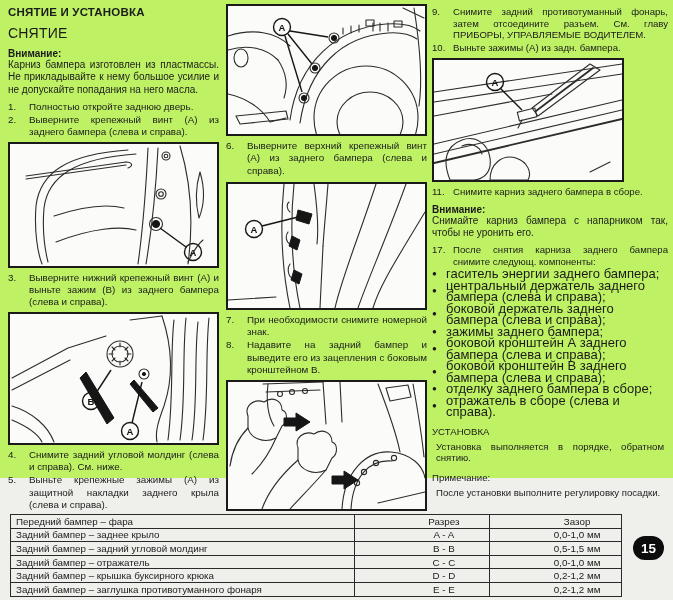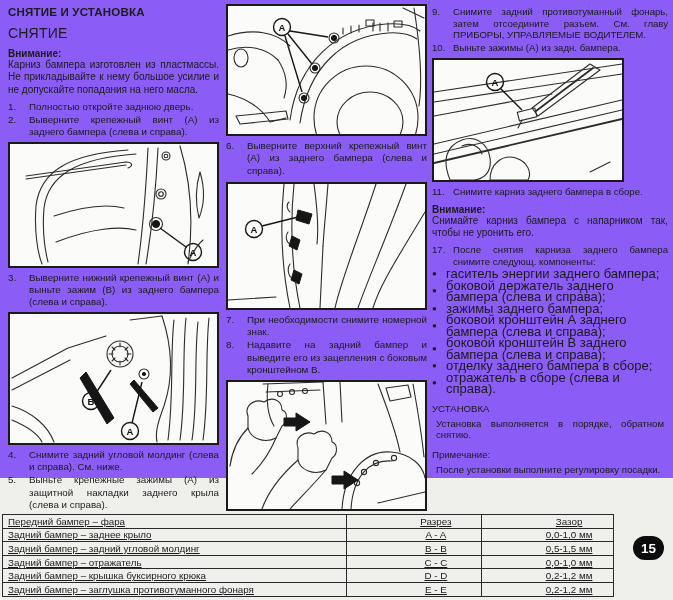--- a/index.html
+++ b/index.html
@@ -2,40 +2,40 @@
 <html lang="ru"><head>
 <meta charset="utf-8">
 <style>
   html,body{margin:0;padding:0;}
   body{
     width:673px;height:600px;overflow:hidden;
     background:#efefec;
     font-family:"Liberation Sans","DejaVu Sans",sans-serif;
     color:#1b1b1b;
   }
-  .page{position:relative;width:673px;height:478px;background:#8b5cf6;}
+  .page{position:relative;width:673px;height:478px;background:#bef264;}
   .col{position:absolute;}
   .doc-title{font-size:11.5px;font-weight:bold;letter-spacing:.2px;margin:0 0 7px 0;}
   .sec-head{font-size:14px;margin:0 0 7px 0;letter-spacing:.2px;}
   .warn-label{font-size:10px;font-weight:bold;margin:0;}
   p.warn{font-size:10px;font-weight:normal;text-align:justify;line-height:12.3px;margin:0 0 5px 0;}
   .step{display:flex;font-size:9.8px;line-height:12.3px;margin:0 0 1px 0;}
   .step .n{flex:0 0 21px;}
   .step .t{flex:1;text-align:justify;}
   .col-right .step{line-height:11.5px;font-size:9.6px;}
   .bullet{display:flex;font-size:13px;line-height:11.5px;align-items:center;}
   .bullet::before{content:"●";flex:0 0 14px;font-size:8px;line-height:11.5px;}
   .fig{border:2px solid #1a1a1a;background:#fbfbf9;margin:3px 0 4px 0;overflow:hidden;}
   .fig svg{display:block;}
   .ln{fill:none;stroke:#2c2c2c;stroke-width:1.1;stroke-linecap:round;stroke-linejoin:round;}
   .thk{stroke-width:1.8;}
   .blk{fill:#161616;stroke:#161616;}
   .lbl{fill:none;stroke:#161616;stroke-width:1.4;}
   .lbltxt{font-family:"Liberation Sans",sans-serif;font-size:9.5px;font-weight:bold;fill:#111;text-anchor:middle;}
-  .spec-table{position:absolute;left:2px;top:514px;width:612px;border-collapse:collapse;font-size:9.8px;text-decoration:underline;}
+  .spec-table{position:absolute;left:10px;top:514px;width:612px;border-collapse:collapse;font-size:9.8px;}
   .spec-table td{border:1px solid #2a2a2a;padding:0 5px;height:12.6px;white-space:nowrap;}
   .spec-table td.c{text-align:center;padding-left:48px;}
   .spec-table col.c1{width:345px;} .spec-table col.c2{width:135px;} .spec-table col.c3{width:132px;}
   .pagebox{position:absolute;left:633px;top:536px;width:31px;height:24px;background:#0c0c0c;
            color:#fff;font-size:13.5px;font-weight:bold;display:flex;align-items:center;justify-content:center;border-radius:12px;}
   .warn-block{margin:6px 0 5px 0;} .mt4{margin-top:4px;}
   .note-head{font-size:9.6px;margin:8px 0 1px 0;}
   .note-txt{font-size:9.6px;line-height:11.5px;text-align:justify;margin:4px;}
 </style>
 </head>
@@ -269,20 +269,23 @@
 
     <div class="step">
       <span class="n">17.</span>
       <span class="t">После снятия карниза заднего бампера снимите следующ. компоненты:</span>
     </div>
 
     <div class="bullet">
         <span class="t">гаситель энергии заднего бампера;</span>
       </div>
     <div class="bullet">
+        <span class="t">центральный держатель заднего бампера (слева и справа);</span>
+      </div>
+    <div class="bullet">
         <span class="t">боковой держатель заднего бампера (слева и справа);</span>
       </div>
     <div class="bullet">
         <span class="t">зажимы заднего бампера;</span>
       </div>
     <div class="bullet">
         <span class="t">боковой кронштейн А заднего бампера (слева и справа);</span>
       </div>
     <div class="bullet">
         <span class="t">боковой кронштейн В заднего бампера (слева и справа);</span>

